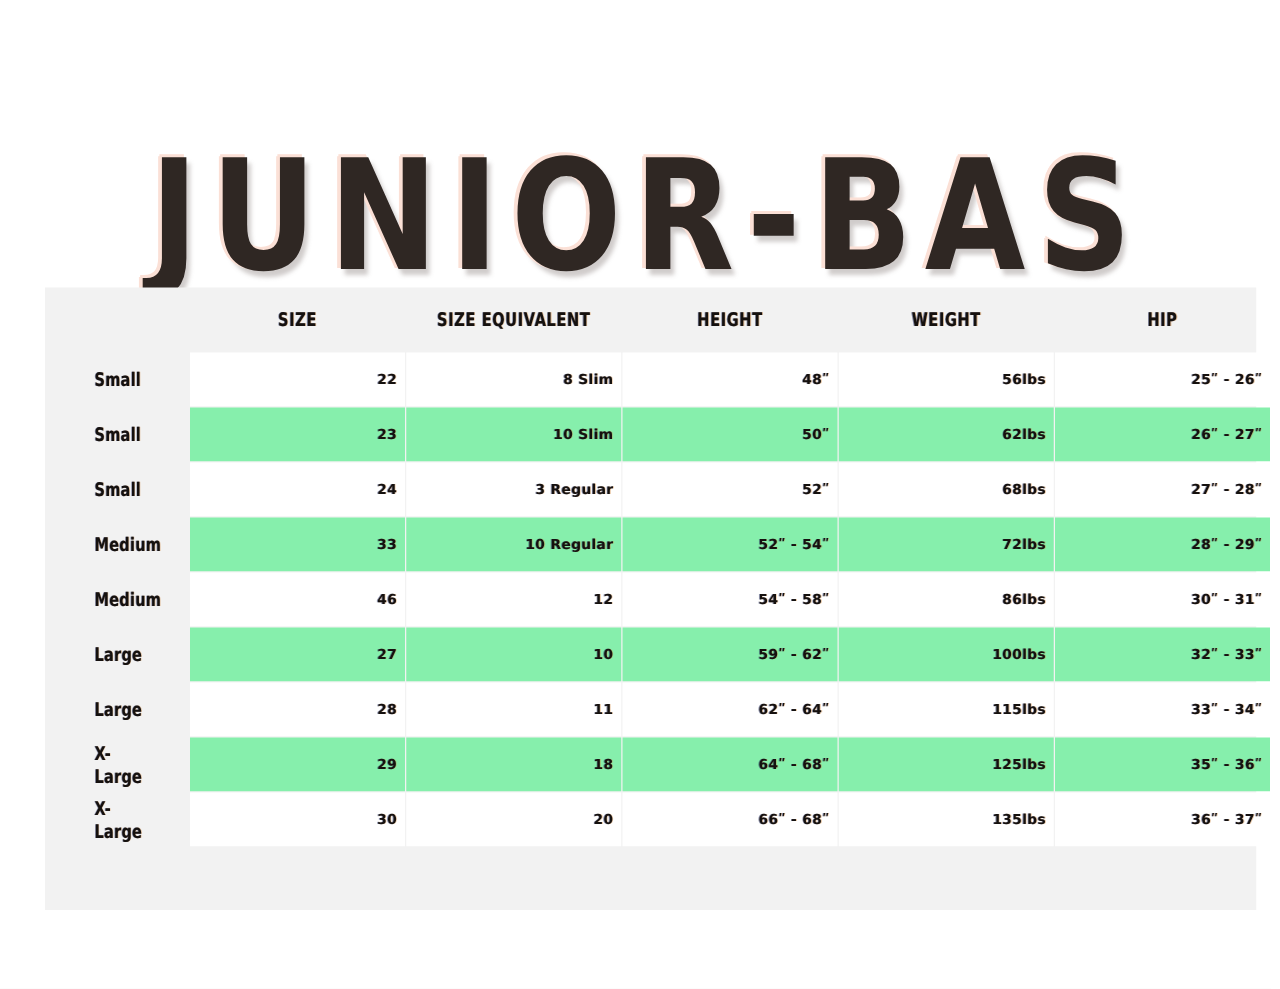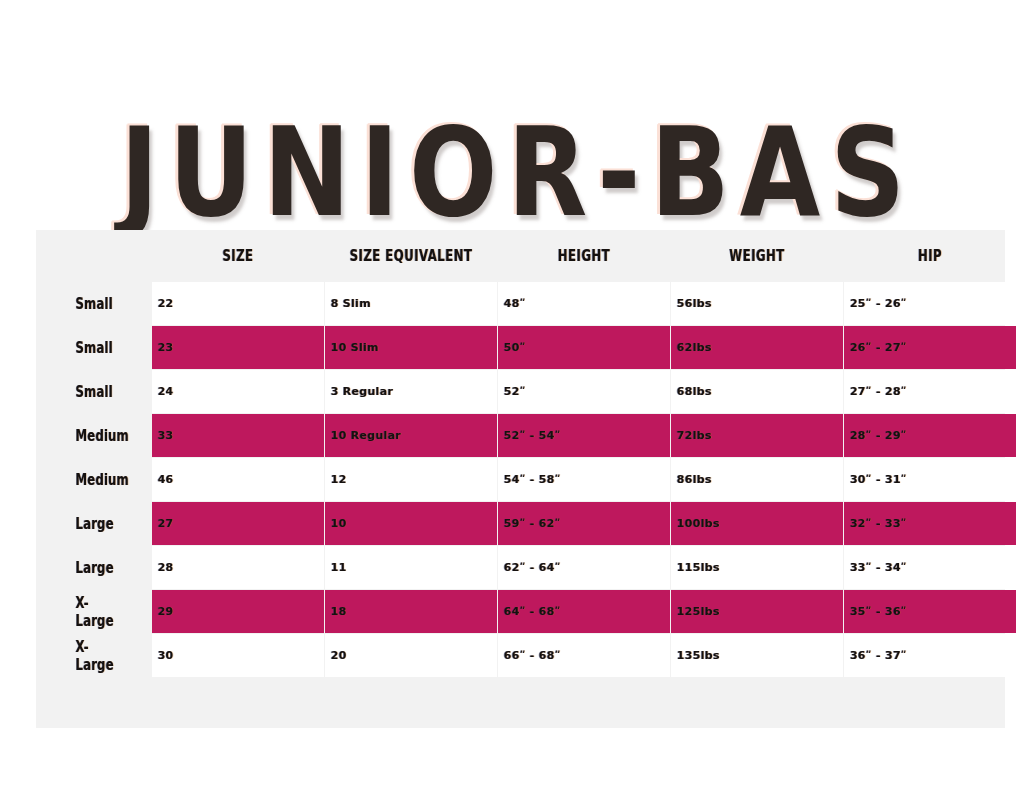--- a/index.html
+++ b/index.html
@@ -84,32 +84,32 @@
     text-shadow: -0.8px 0 0 rgba(30,40,90,0.55), 0.8px 0 0 rgba(200,120,40,0.45);
   }
   .chart-table thead th.h-blank {
     transform: none;
     text-shadow: none;
   }
 
   .chart-table tbody td {
     height: 43px;
     padding: 0 6px;
-    text-align: left;
+    text-align: right;
     vertical-align: middle;
     font-family: "DejaVu Sans", sans-serif;
     font-weight: bold;
     font-size: 11px;
     letter-spacing: 0.3px;
     color: #15110f;
     text-shadow: -0.7px 0 0 rgba(30,40,90,0.5), 0.7px 0 0 rgba(200,120,40,0.4);
   }
 
   .chart-table tbody tr.odd td { background: #ffffff; }
-  .chart-table tbody tr.even td { background: #be185d; }
+  .chart-table tbody tr.even td { background: #86efac; }
 
   .chart-table tbody td.rowlabel {
     background: #f2f2f2 !important;
     text-align: left;
     padding-left: 34px;
     font-size: 15px;
     letter-spacing: 0.2px;
     transform: scaleX(0.78);
     transform-origin: left center;
   }

